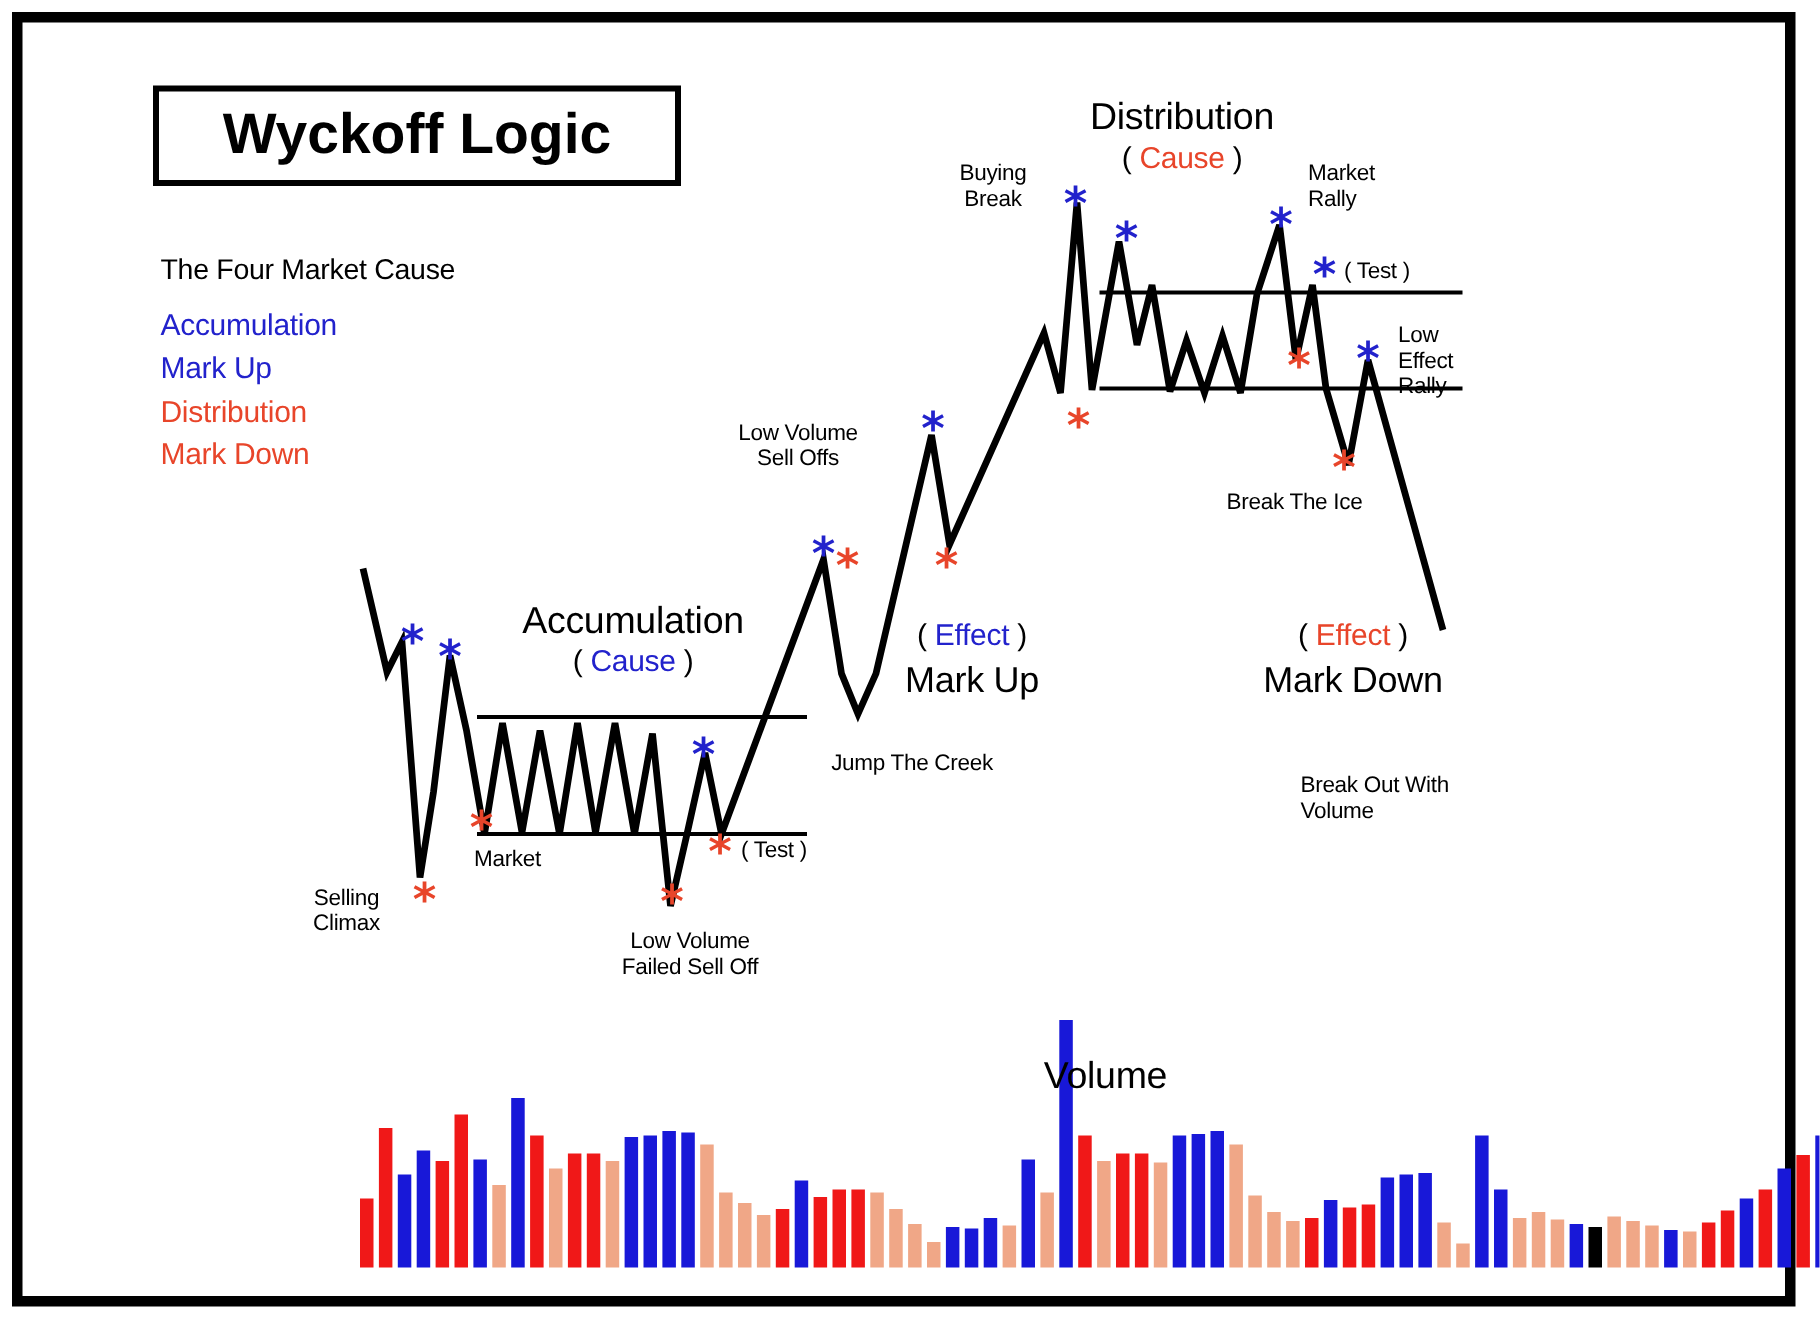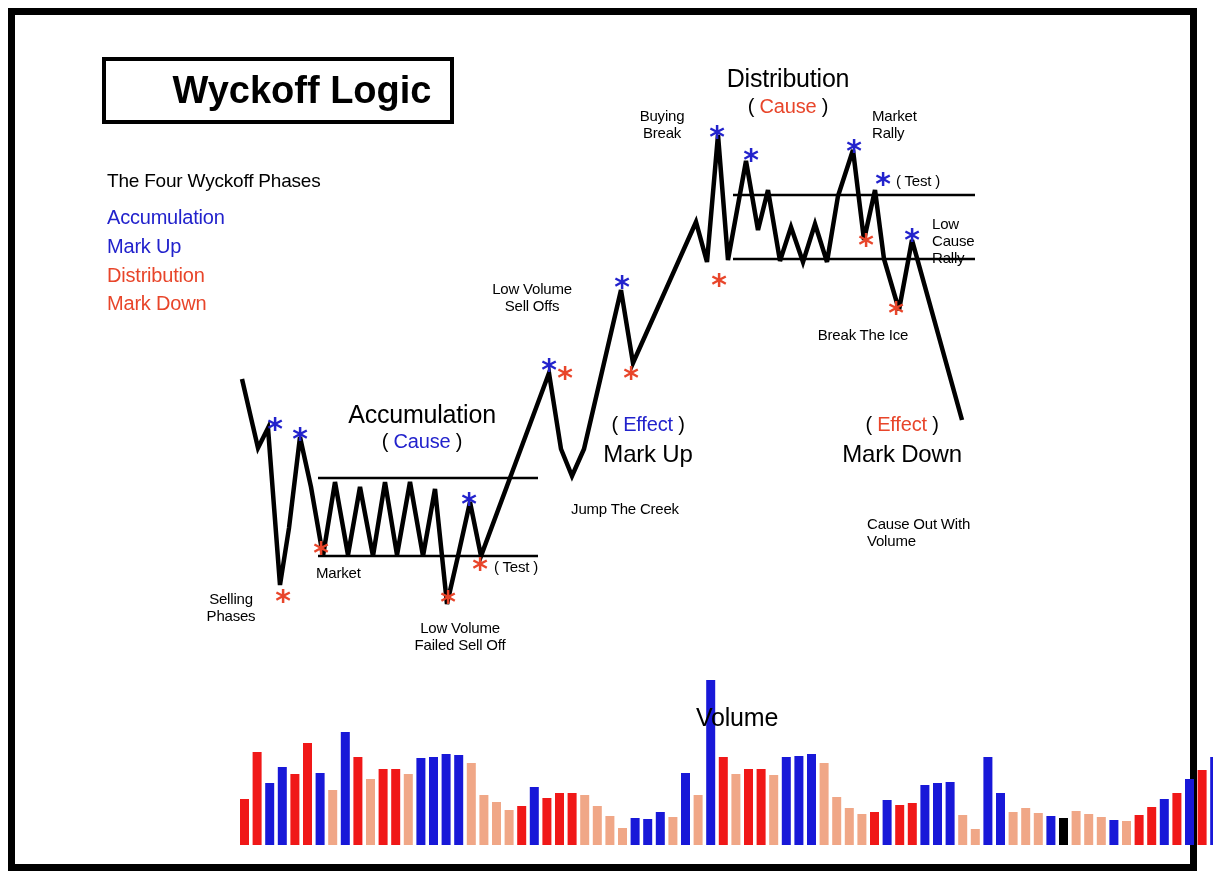--- a/index.html
+++ b/index.html
@@ -56,21 +56,20 @@
     position: absolute;
     left: 0; top: 0;
     width: 100%; height: 100%;
     display: flex;
     align-items: center;
     justify-content: center;
     font-size: 38px;
     font-weight: bold;
     color: #000000;
     letter-spacing: 0px;
-    margin-left: 24px;
   }
 
   .legend-head { font-size: 19px; }
   .legend-item { font-size: 20px; }
   .blue { color: #2222CC; }
   .red  { color: #E8452A; }
 
   .phase-title { font-size: 25px; }
   .phase-sub   { font-size: 20px; }
   .phase-big   { font-size: 24px; }
@@ -198,57 +197,57 @@
       <rect x="1399.20" y="773.00" width="9" height="72" fill="#F01818"></rect>
       <rect x="1411.80" y="767.00" width="9" height="78" fill="#F01818"></rect>
       <rect x="1424.40" y="757.00" width="9" height="88" fill="#F01818"></rect>
     </g>
 </svg>
 
 <div id="title-box">
   <div id="title-text">Wyckoff Logic</div>
 </div>
 
-<div class="lbl legend-head" style="left:107px; top:170px;">The Four Wyckoff Phases</div>
+<div class="lbl legend-head" style="left:107px; top:170px;">The Four Market Cause</div>
 <div class="lbl legend-item blue" style="left:107px; top:206px;">Accumulation</div>
 <div class="lbl legend-item blue" style="left:107px; top:235px;">Mark Up</div>
 <div class="lbl legend-item red" style="left:107px; top:264px;">Distribution</div>
 <div class="lbl legend-item red" style="left:107px; top:292px;">Mark Down</div>
 
 <div class="lbl phase-title ctr" style="left:422px; top:400px;">Accumulation</div>
 <div class="lbl phase-sub ctr" style="left:422px; top:430px;"><span>( </span><span class="blue">Cause</span><span> )</span></div>
 
 <div class="lbl phase-sub ctr" style="left:648px; top:413px;"><span>( </span><span class="blue">Effect</span><span> )</span></div>
 <div class="lbl phase-big ctr" style="left:648px; top:441px;">Mark Up</div>
 
 <div class="lbl phase-title ctr" style="left:788px; top:64px;">Distribution</div>
 <div class="lbl phase-sub ctr" style="left:788px; top:95px;"><span>( </span><span class="red">Cause</span><span> )</span></div>
 
 <div class="lbl phase-sub ctr" style="left:902px; top:413px;"><span>( </span><span class="red">Effect</span><span> )</span></div>
 <div class="lbl phase-big ctr" style="left:902px; top:441px;">Mark Down</div>
 
 <div class="lbl ann ctr" style="left:231px; top:591px;">Selling
-Phases</div>
+Climax</div>
 <div class="lbl ann" style="left:316px; top:565px;">Market</div>
 <div class="lbl ann ctr" style="left:460px; top:620px;">Low Volume
 Failed Sell Off</div>
 <div class="lbl ann" style="left:494px; top:559px;">( Test )</div>
-<div class="lbl ann ctr" style="left:625px; top:501px;">Jump The Creek</div>
+<div class="lbl ann ctr" style="left:608px; top:501px;">Jump The Creek</div>
 <div class="lbl ann ctr" style="left:532px; top:281px;">Low Volume
 Sell Offs</div>
 <div class="lbl ann ctr" style="left:662px; top:108px;">Buying
 Break</div>
 <div class="lbl ann" style="left:872px; top:108px;">Market
 Rally</div>
 <div class="lbl ann" style="left:896px; top:173px;">( Test )</div>
 <div class="lbl ann" style="left:932px; top:216px;">Low
-Cause
+Effect
 Rally</div>
 <div class="lbl ann ctr" style="left:851px; top:327px;padding-left:24px;">Break The Ice</div>
-<div class="lbl ann" style="left:867px; top:516px;">Cause Out With
+<div class="lbl ann" style="left:867px; top:516px;">Break Out With
 Volume</div>
 
 <div class="lbl vol-title ctr" style="left:737px; top:703px;">Volume</div>
 
 <div id="markers-layer">
     <div class="star b" style="left: 275px; top: 429px;">*</div>
     <div class="star b" style="left: 300px; top: 439px;">*</div>
     <div class="star r" style="left: 321px; top: 553px;">*</div>
     <div class="star r" style="left: 283px; top: 601px;">*</div>
     <div class="star r" style="left: 448px; top: 602px;">*</div>

